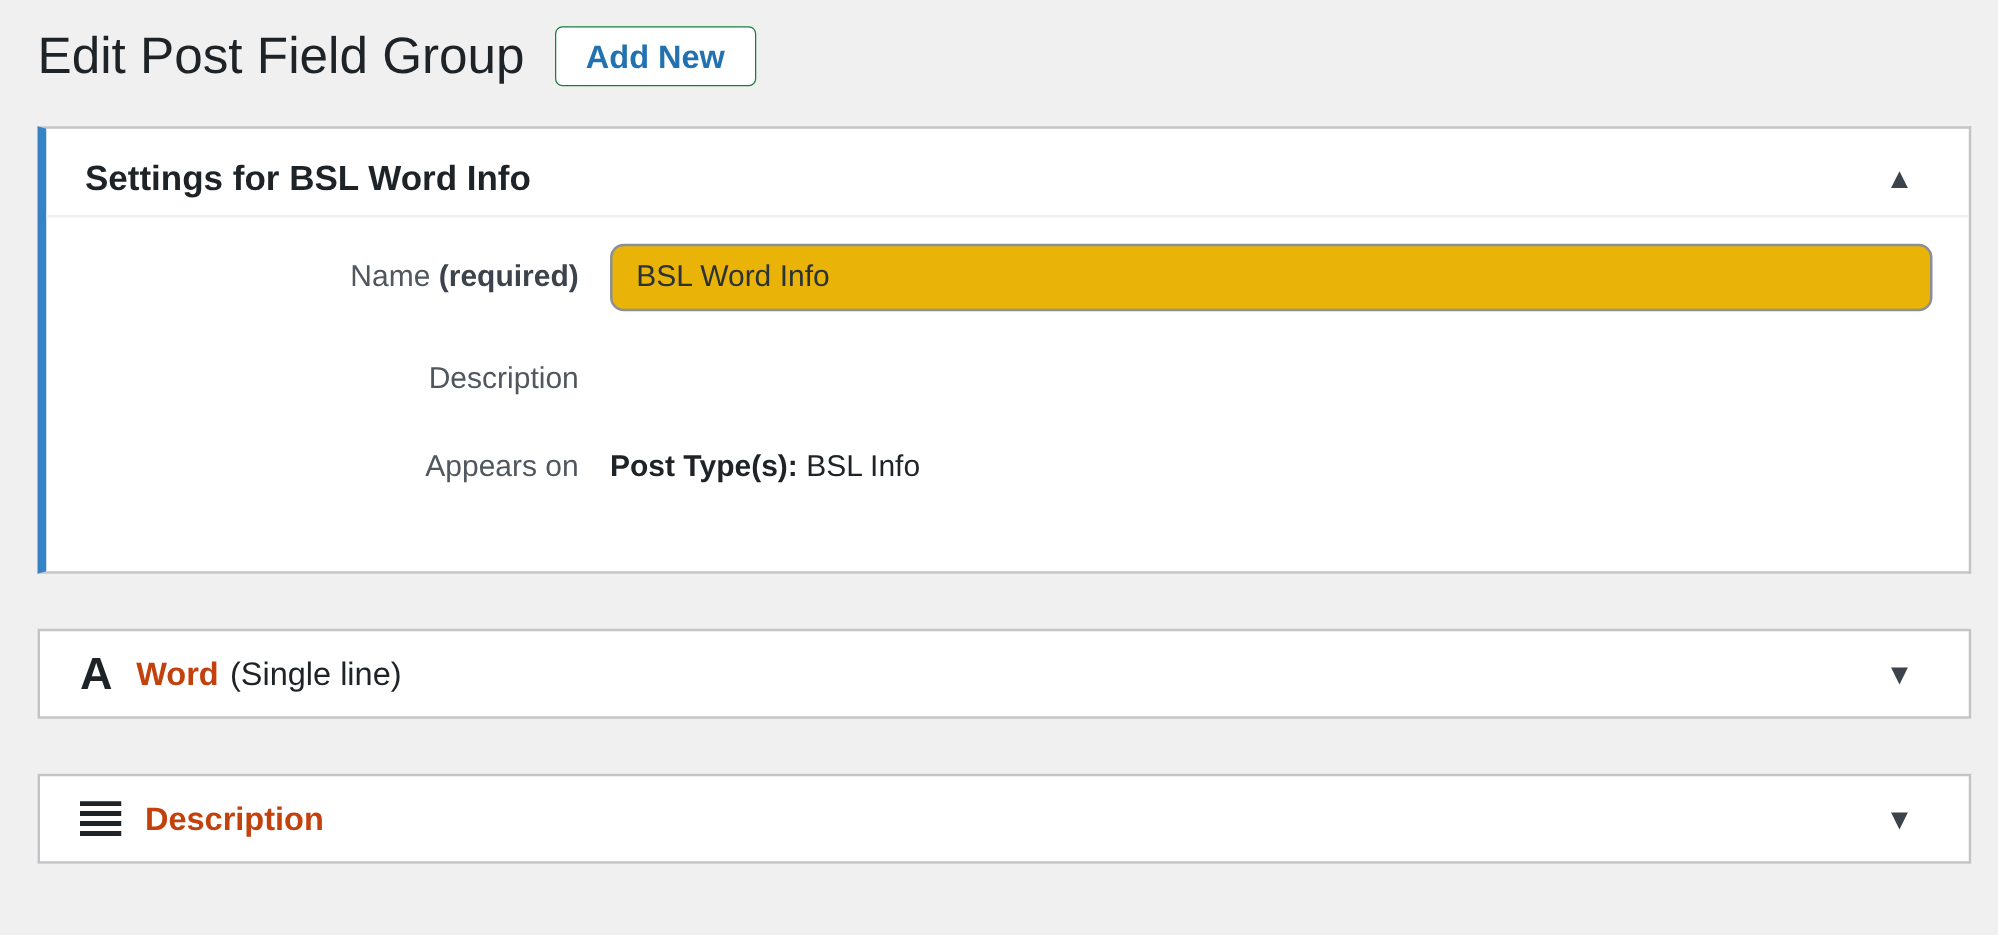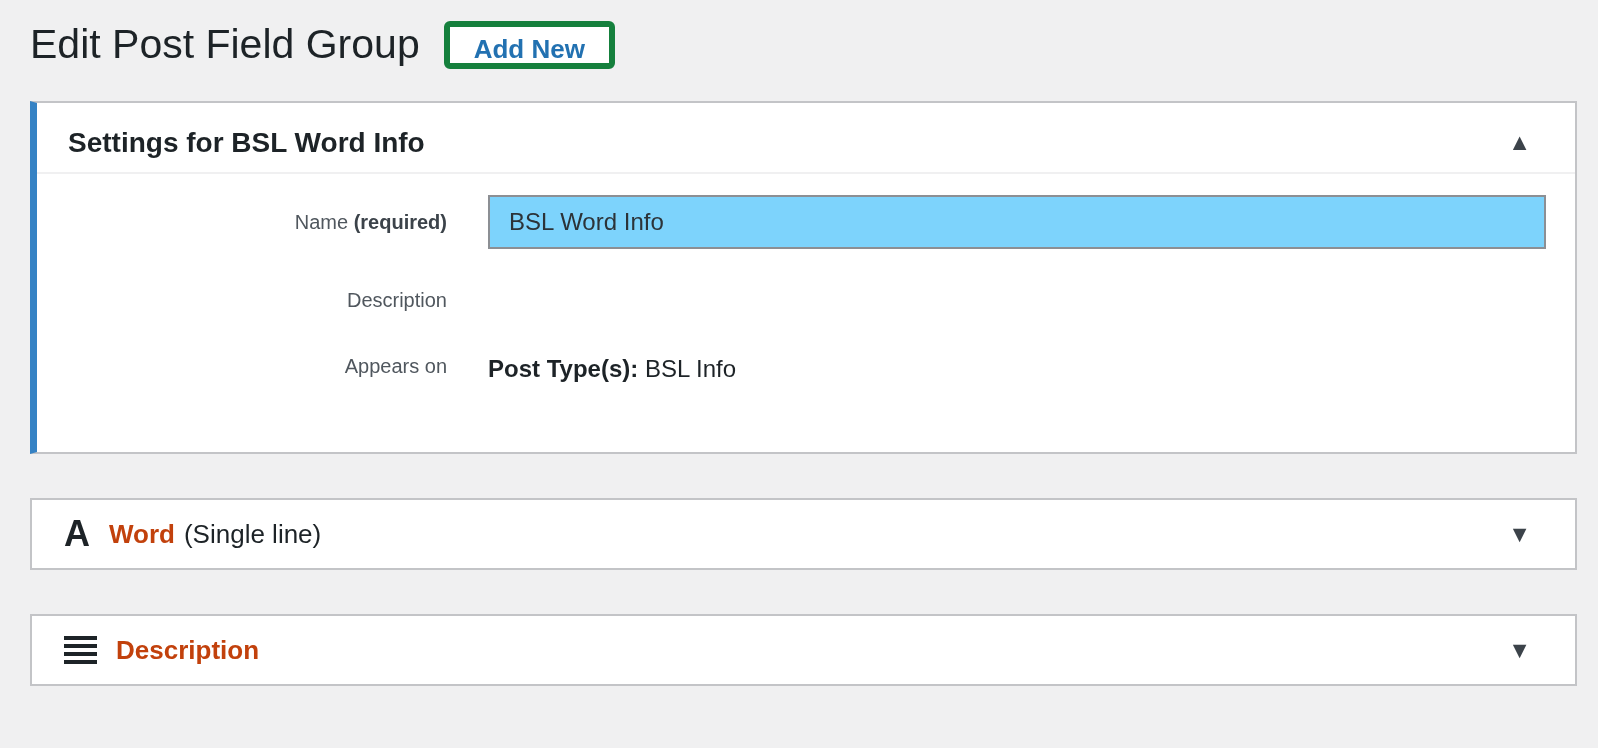--- a/index.html
+++ b/index.html
@@ -16,21 +16,21 @@
   
   .page-header { display: flex; align-items: center; height: 54px; margin-bottom: 29px; }
   .page-title {
     margin: 0; font-size: 41px; font-weight: 400; line-height: 1.15;
     color: #1d2327; letter-spacing: 0;
   }
   .btn-add-new {
     margin-left: 24px; height: 48px; padding: 0 24px;
     font-family: inherit; font-size: 26px; font-weight: 600; line-height: 44px;
     color: #2271b1; background: #ffffff;
-    border: 6px solid #15803d; border-radius: 6px;
+    border: 1px solid #15803d; border-radius: 6px;
     cursor: pointer;
   }
 
   
   .panel { background: #ffffff; border: 2px solid #c3c4c7; }
   .settings-panel { border-left: 7px solid #3582c4; margin-bottom: 44px; }
 
   .settings-header {
     display: flex; align-items: center;
     height: 71px; padding: 10px 44px 0 31px;
@@ -40,31 +40,31 @@
   .settings-title { margin: 0; font-size: 28px; font-weight: 700; color: #1d2327; }
   .toggle-arrow {
     margin-left: auto; font-size: 23px; color: #3c434a;
     line-height: 1; cursor: pointer; user-select: none;
   }
 
   .settings-body { padding: 21px 29px 28px 0; }
   .form-row { display: flex; }
   .form-label {
     width: 451px; min-width: 451px;
-    padding-right: 41px; text-align: right;
-    font-size: 20px; color: #50575e; line-height: 1.25;
+    padding-right: 25px; text-align: right;
+    font-size: 24px; color: #50575e; line-height: 1.25;
   }
   .form-label .req { font-weight: 700; color: #3c434a; }
   .form-control { flex: 1; font-size: 24px; line-height: 1.25; }
 
   .row-name { align-items: center; margin-bottom: 39px; }
   .text-input {
     width: 100%; height: 54px; padding: 0 19px;
     font-family: inherit; font-size: 24px; color: #2c3338;
-    background: #7dd3fc; border: 2px solid #8c8f94; border-radius: 0;
+    background: #eab308; border: 2px solid #8c8f94; border-radius: 11px;
   }
 
   .row-desc { margin-bottom: 41px; }
   .add-desc-link { color: #2271b1; text-decoration: none; cursor: pointer; }
 
   .row-appears { margin-bottom: 40px; }
   .appears-key { font-weight: 700; color: #1d2327; }
   .appears-value { color: #1d2327; }
 
   .btn-edit {

